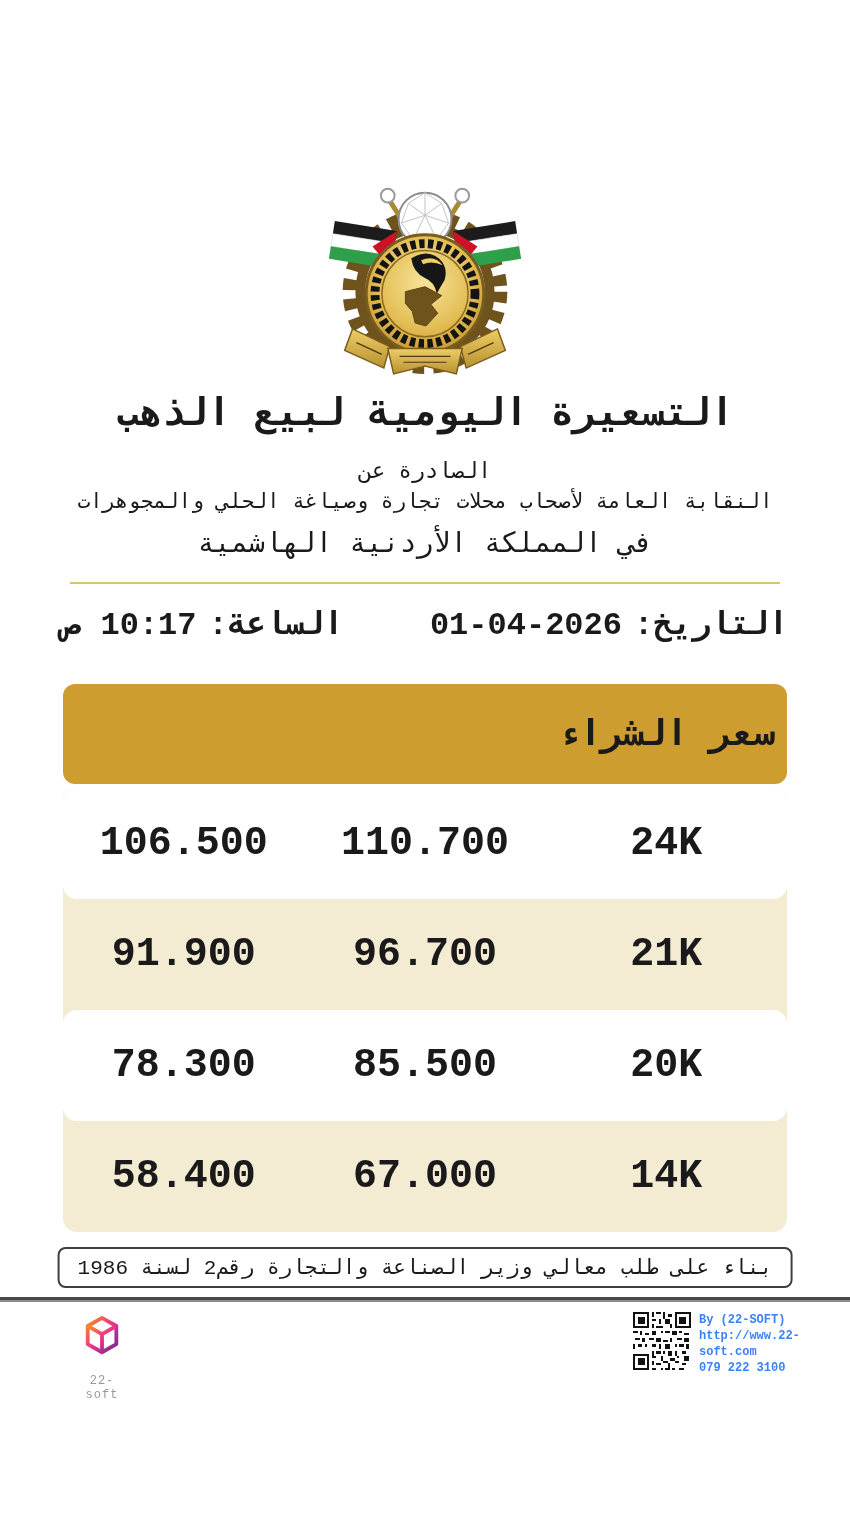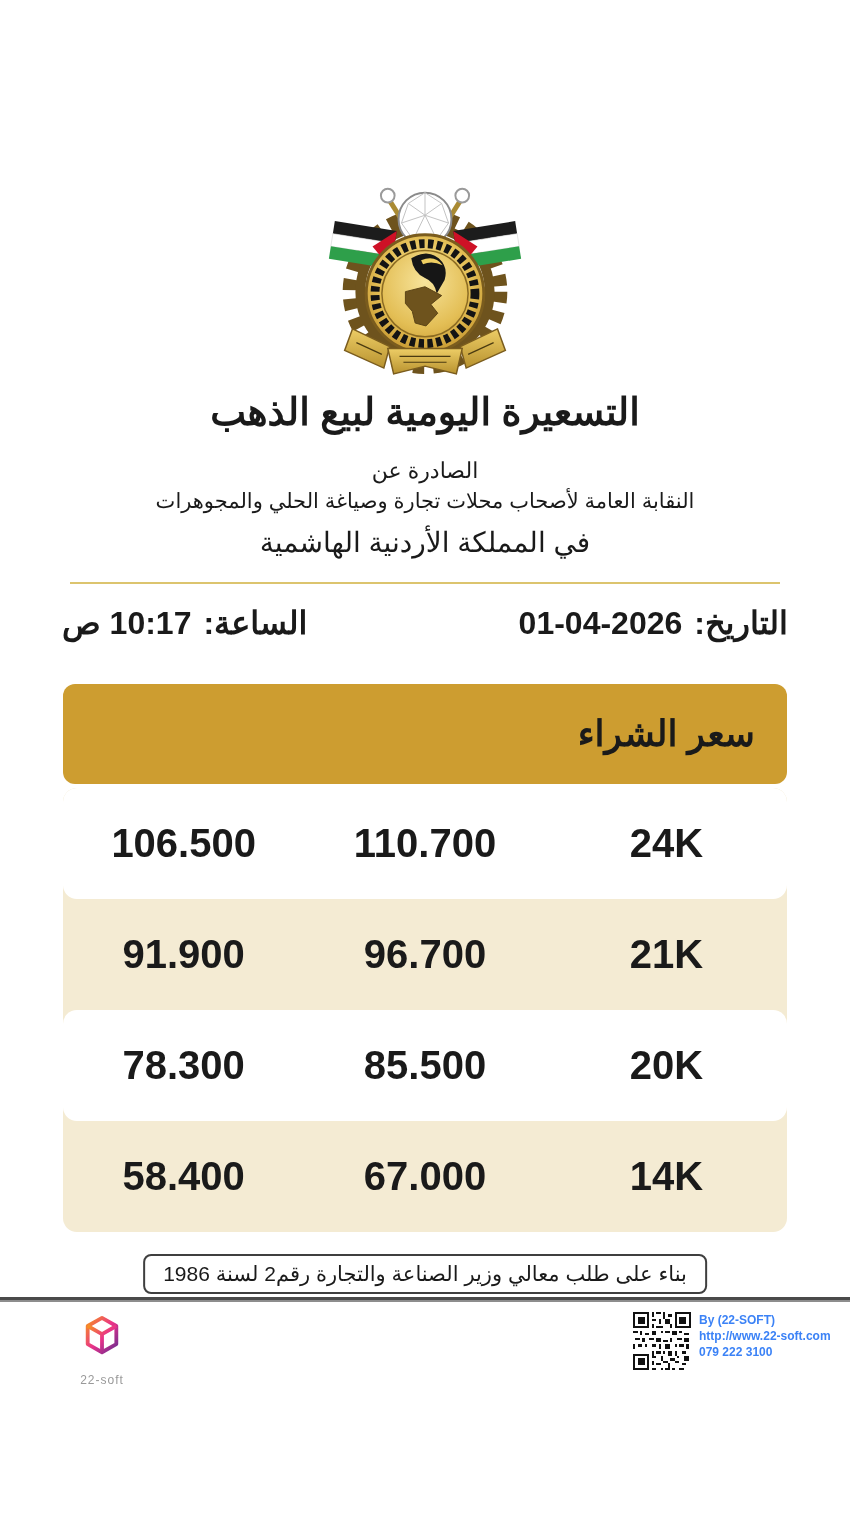--- a/index.html
+++ b/index.html
@@ -1,17 +1,17 @@
 <!DOCTYPE html>
 <html><head>
 <meta charset="utf-8">
 <style>
   html,body{margin:0;padding:0;background:#fff;}
   .page{position:relative;width:850px;height:1534px;background:#fff;overflow:hidden;
-        font-family:Liberation Sans, sans-serif;color:#1a1a1a;}
+        font-family:Liberation Mono, monospace;color:#1a1a1a;}
   .abs{position:absolute;}
   .centered{left:0;width:850px;text-align:center;}
   
   .emblem{top:166px;left:50%;transform:translateX(-50%);}
   
   .title{top:390px;font-size:38px;font-weight:bold;direction:rtl;}
   .sub1{top:458px;font-size:22px;direction:rtl;}
   .sub2{top:489px;font-size:21px;direction:rtl;}
   .sub3{top:526px;font-size:28px;direction:rtl;}
   .gold-hr{top:582px;left:70px;width:710px;height:2px;background:#DCC46E;}
@@ -23,21 +23,21 @@
   .thead{top:684px;left:63px;width:724px;height:100px;background:#CD9D30;border-radius:12px;
          display:grid;grid-template-columns:1fr 1fr 1fr;align-items:center;direction:rtl;
          font-size:36px;font-weight:bold;text-align:center;}
   .tbody{top:788px;left:63px;width:724px;height:444px;background:#F4EBD3;border-radius:14px;
          display:flex;flex-direction:column;overflow:hidden;}
   .trow{flex:1;display:grid;grid-template-columns:1fr 1fr 1fr;align-items:center;direction:rtl;
         text-align:center;font-size:40px;font-weight:bold;}
   .trow.white{background:#ffffff;border-radius:14px;}
   
   .note-box{top:1247px;left:50%;transform:translateX(-50%);border:2px solid #3f3f3f;border-radius:8px;
-            padding:6px 18px;font-size:21px;direction:rtl;white-space:nowrap;margin-top:7px;}
+            padding:6px 18px;font-size:21px;direction:rtl;white-space:nowrap;}
   .bottom-divider{top:1297px;left:0;width:850px;height:5px;
                   border-top:3px solid #4a4a4a;border-bottom:2px solid #8d8d8d;box-sizing:border-box;}
   
   .credit{top:1312px;left:633px;display:flex;gap:8px;direction:ltr;align-items:flex-start;}
   .credit-lines{font-size:12px;line-height:16px;color:#3b82f6;font-weight:600;}
   .cube-logo{top:1315px;left:78px;width:48px;text-align:center;}
   .cube-caption{font-size:12px;color:#999;letter-spacing:1px;display:block;margin-top:12px;}
   .num{direction:ltr;unicode-bidi:embed;}
 </style>
 </head>

